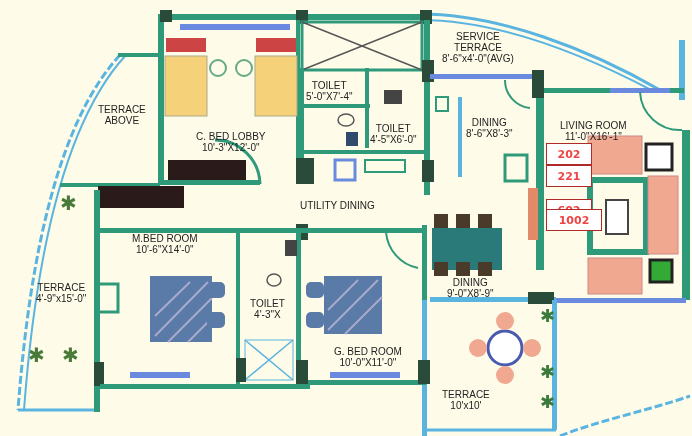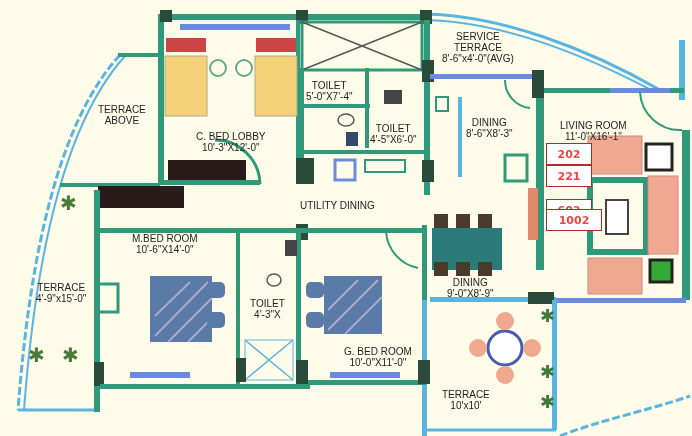--- a/index.html
+++ b/index.html
@@ -200,21 +200,21 @@
 <div class="lbl" style="left:36px; top:282px;">
   <span>TERRACE</span>
   <span>4'-9"x15'-0"</span>
 </div>
 
 <div class="lbl" style="left:250px; top:298px;">
   <span>TOILET</span>
   <span>4'-3"X</span>
 </div>
 
-<div class="lbl" style="left:344px; top:346px;">
+<div class="lbl" style="left:334px; top:346px;">
   <span>G. BED ROOM</span>
   <span>10'-0"X11'-0"</span>
 </div>
 
 <div class="lbl" style="left:447px; top:277px;">
   <span>DINING</span>
   <span>9'-0"X8'-9"</span>
 </div>
 
 <div class="lbl" style="left:442px; top:389px;">

